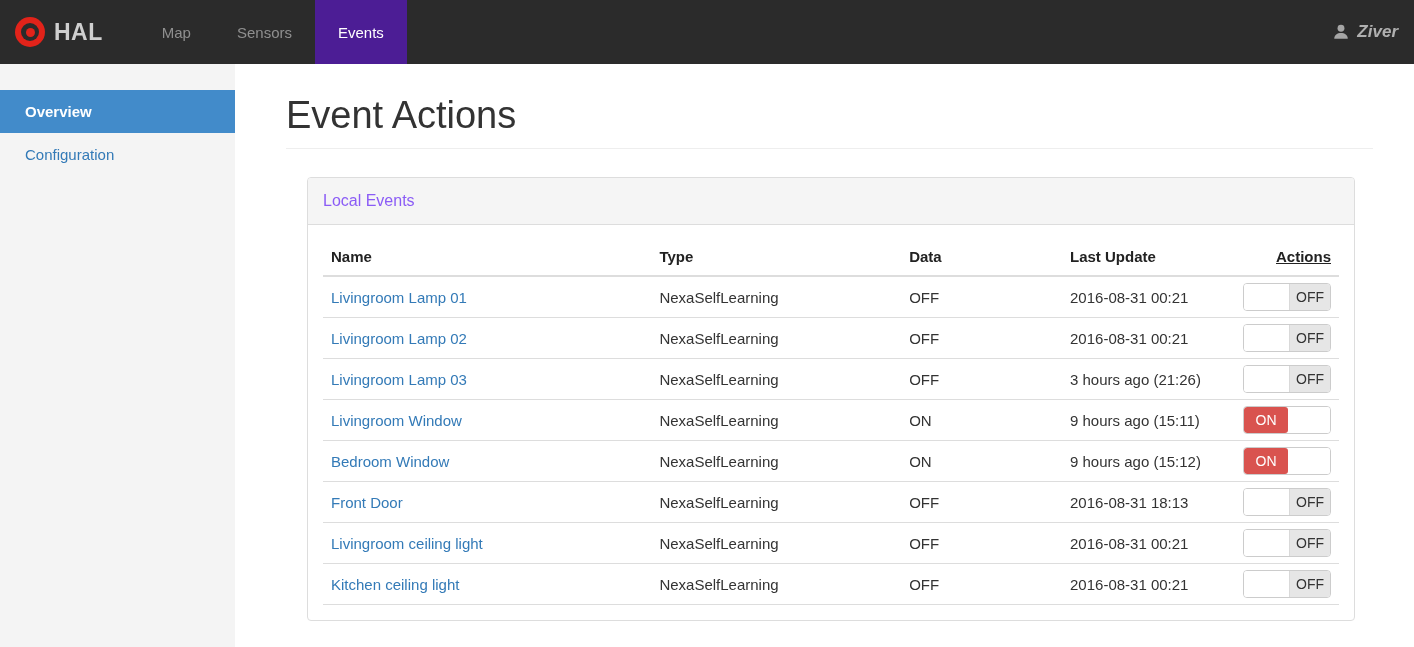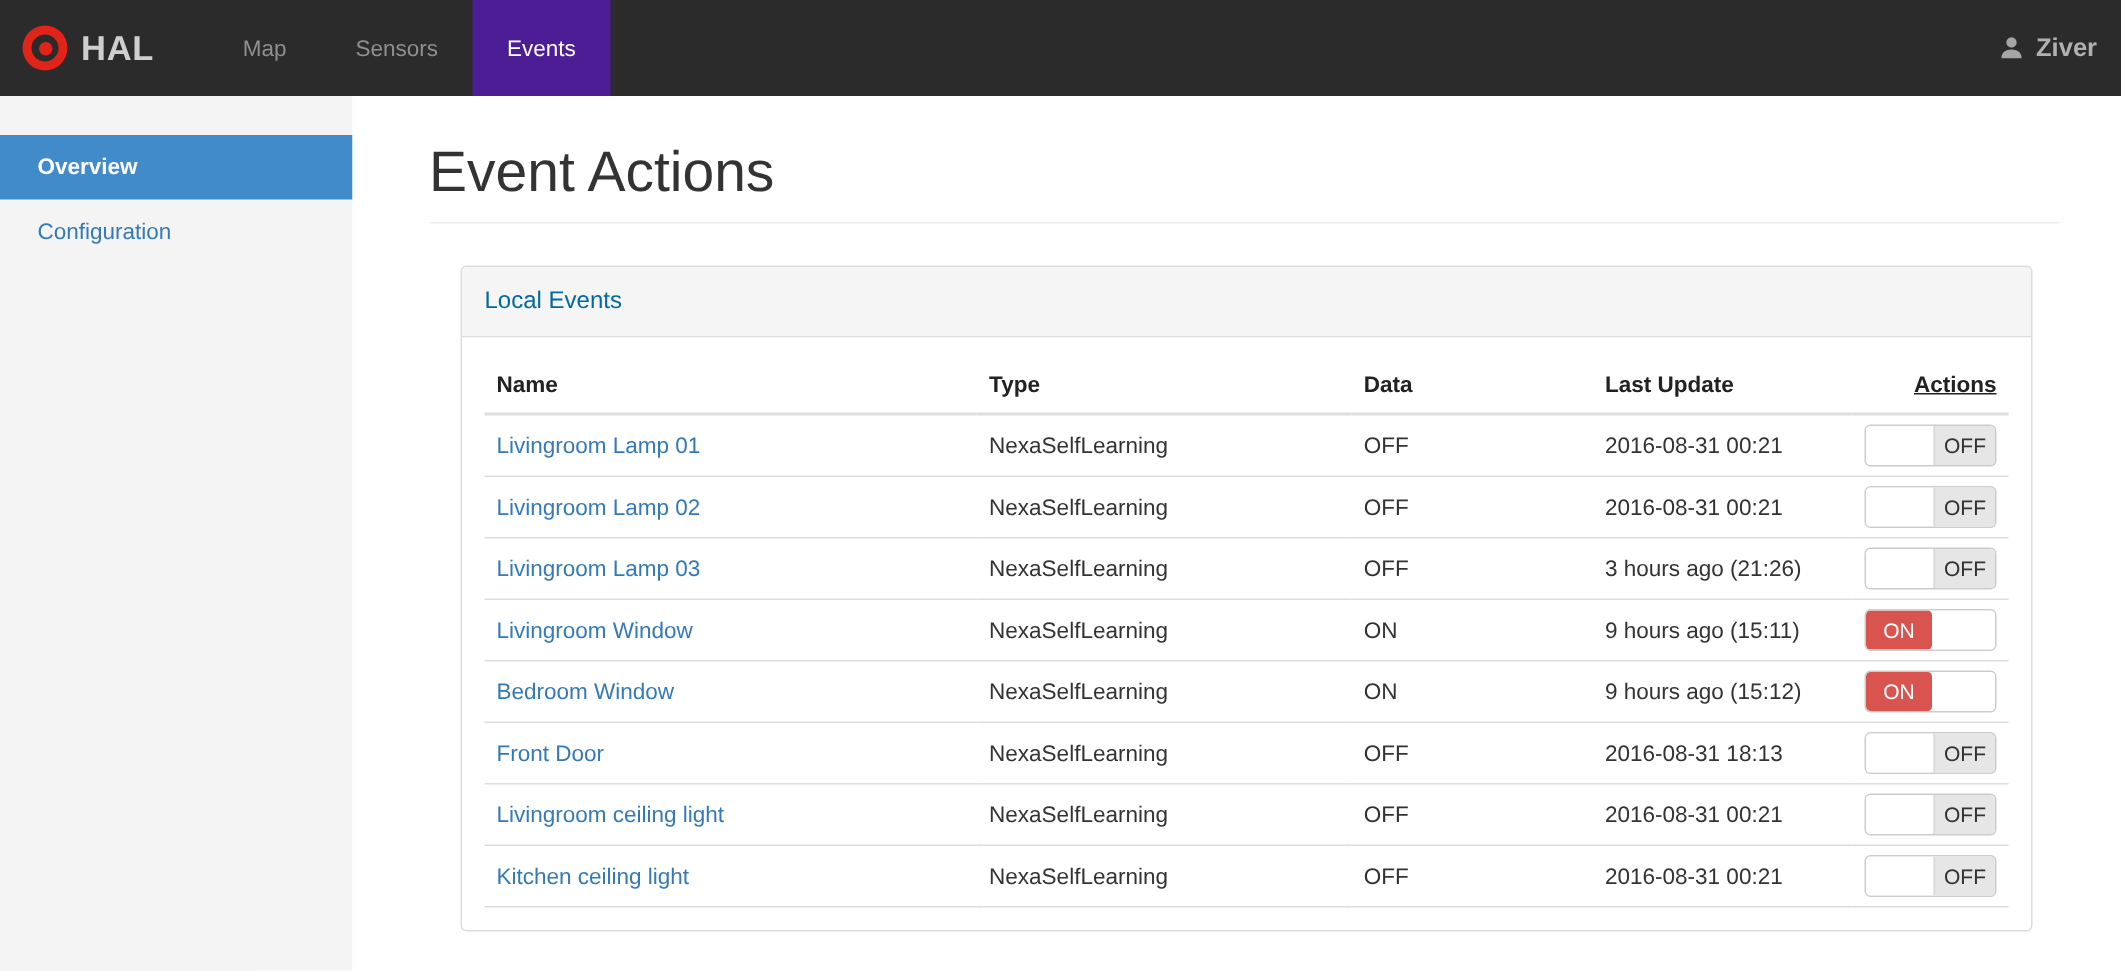--- a/index.html
+++ b/index.html
@@ -33,21 +33,21 @@
     color:#cfcfcf; font-size:23px; font-weight:bold; letter-spacing:0.5px;
   }
   .nav-items { display:flex; align-items:stretch; margin-left:18px; }
   .nav-item {
     display:flex; align-items:center; padding:0 23px;
     color:#8f8f8f; font-size:15px; text-decoration:none; cursor:pointer;
   }
   .nav-item.active { background:#4c1d95; color:#ffffff; }
   .nav-spacer { flex:1; }
   .user-block {
-    display:flex; align-items:center; gap:7px; padding:0 16px; cursor:pointer;
+    display:flex; align-items:center; gap:7px; padding:0 16px; cursor:pointer;font-style:italic;
   }
   .user-name { color:#b0b0b0; font-size:17px; font-weight:bold; }
 
   
   .layout { display:flex; height:583px; }
   .sidebar {
     width:235px; flex-shrink:0; background:#f4f4f4; padding-top:26px;
   }
   .side-item {
     display:block; padding:13px 25px; font-size:15px;
@@ -63,21 +63,21 @@
   .title-rule { border:0; border-top:1px solid #eee; margin:0; }
 
   
   .panel {
     margin:28px 18px 0 21px;
     border:1px solid #ddd; border-radius:4px; background:#fff;
   }
   .panel-heading {
     background:#f5f5f5; border-bottom:1px solid #ddd;
     border-radius:3px 3px 0 0;
-    padding:14px 15px; font-size:16px; color:#0369a1;
+    padding:14px 15px; font-size:16px; color:#8b5cf6;
   }
   .panel-body { padding:15px; }
 
   
   table { width:100%; border-collapse:collapse; font-size:15px; }
   th {
     text-align:left; padding:8px 8px 10px; font-size:15px; font-weight:bold;
     color:#222; border-bottom:2px solid #ddd;
   }
   td { padding:9px 8px; border-bottom:1px solid #ddd; color:#333; vertical-align:middle; }

